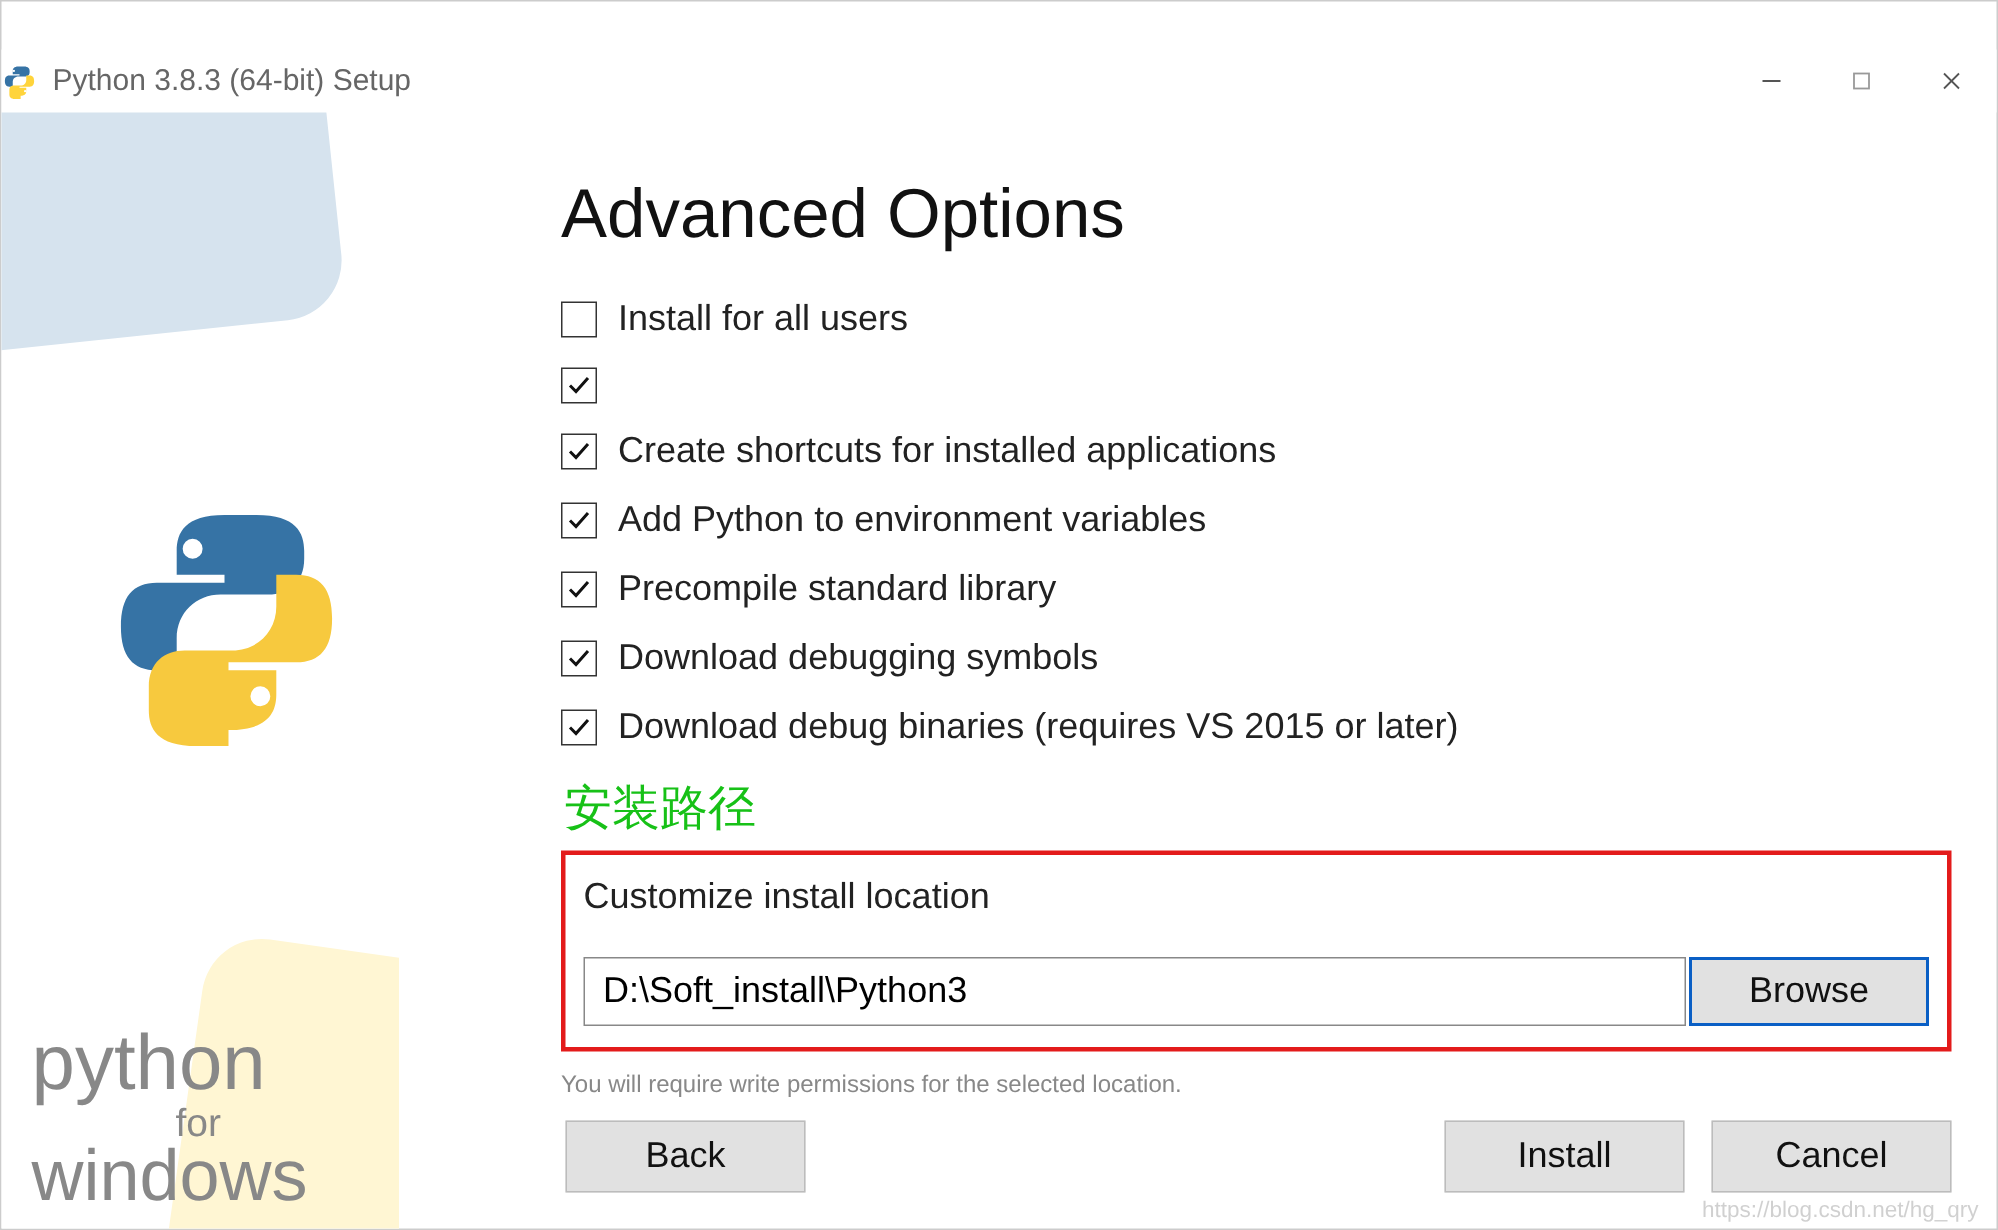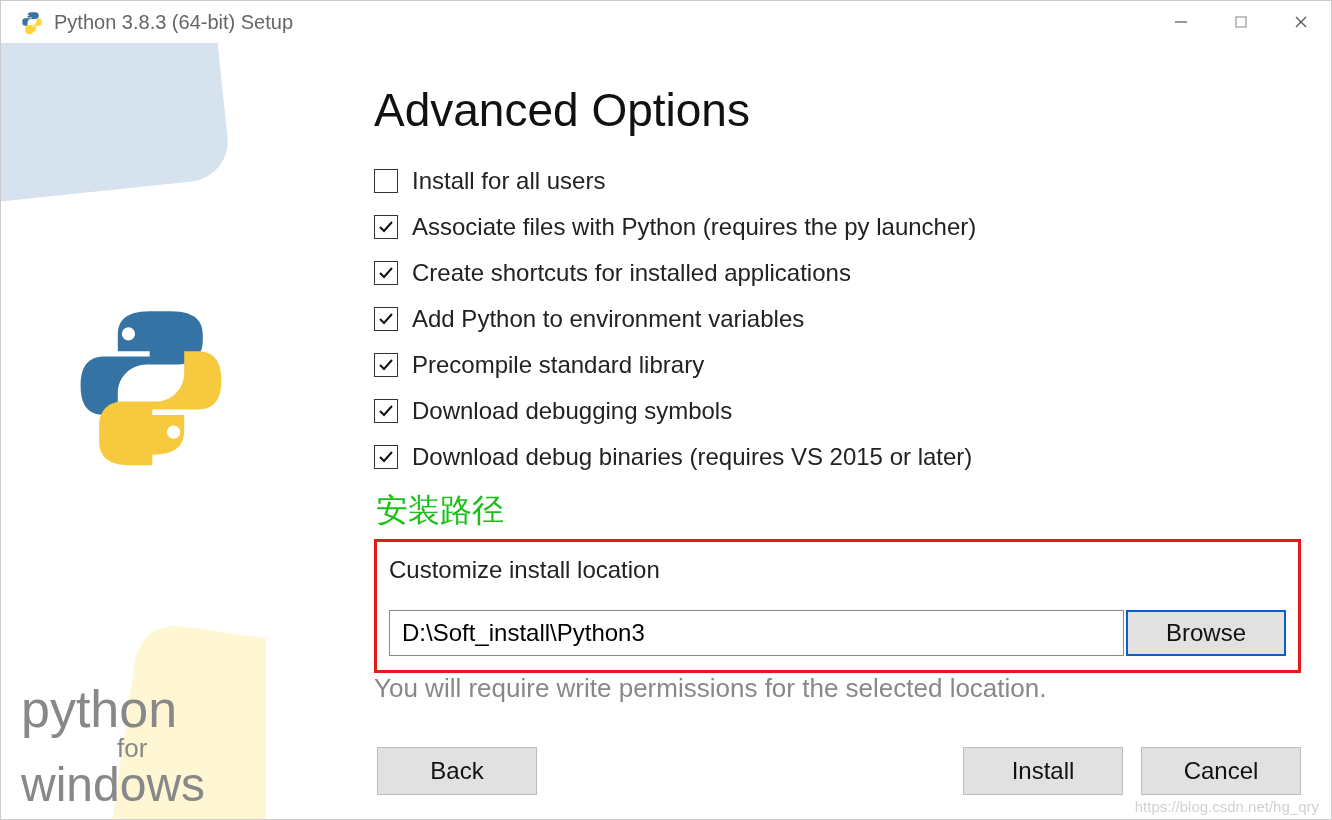--- a/index.html
+++ b/index.html
@@ -17,22 +17,23 @@
     border: 1px solid #ccc;
     background: #fff;
     display: flex;
     flex-direction: column;
     position: relative;
   }
   .titlebar {
     height: 42px;
     display: flex;
     align-items: center;
-    padding-left: 19px;
-    background: #fff;
+    padding-left: 0;
+    background: #fff;
+    margin-top: 32px;
   }
   .titlebar .app-icon {
     width: 24px; height: 24px; margin-right: 10px;
   }
   .titlebar .title {
     font-size: 20px;
     color: #666;
     flex: 1;
   }
   .win-controls { display: flex; }
@@ -141,22 +142,23 @@
   .browse-btn {
     width: 160px;
     border: 2px solid #0a5fc5;
     background: #e1e1e1;
     font-size: 24px;
     color: #111;
     display: flex; align-items: center; justify-content: center;
     cursor: pointer;
   }
   .hint {
-    font-size: 26px;
+    font-size: 16px;
     color: #888;
+    margin-top: 14px;
   }
   .footer-buttons {
     position: absolute;
     bottom: 24px; left: 108px; right: 30px;
     display: flex;
   }
   .footer-buttons .spacer { flex: 1; }
   .btn {
     width: 160px; height: 48px;
     background: #e1e1e1;
@@ -231,21 +233,20 @@
           <div class="option-row">
             <span class="chk"></span>
             <span>Install for all users</span>
           </div>
           <div class="option-row">
             <span class="chk checked">
               <svg viewBox="0 0 18 18">
                 <polyline points="3,9 7,13 15,4" fill="none" stroke="#111" stroke-width="2"></polyline>
               </svg>
             </span>
-            <span>Associate files with Python (requires the py launcher)</span>
           </div>
           <div class="option-row">
             <span class="chk checked">
               <svg viewBox="0 0 18 18">
                 <polyline points="3,9 7,13 15,4" fill="none" stroke="#111" stroke-width="2"></polyline>
               </svg>
             </span>
             <span>Create shortcuts for installed applications</span>
           </div>
           <div class="option-row">

